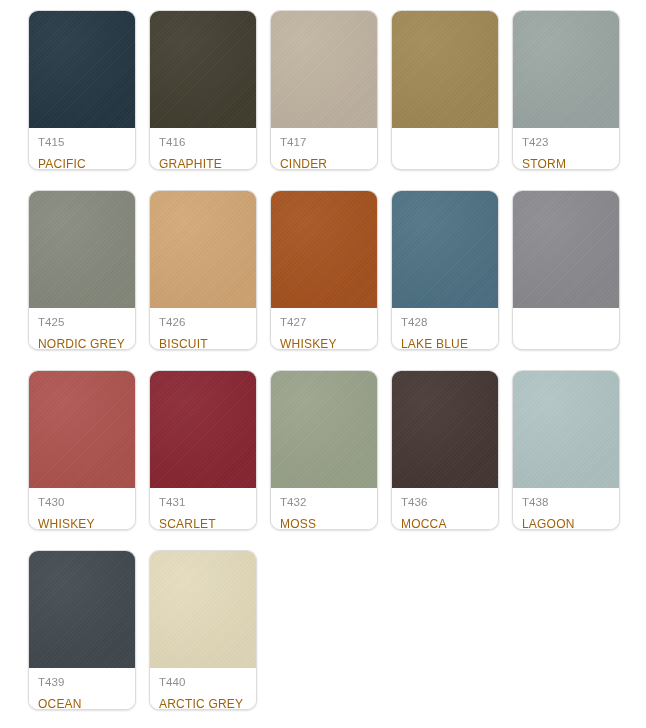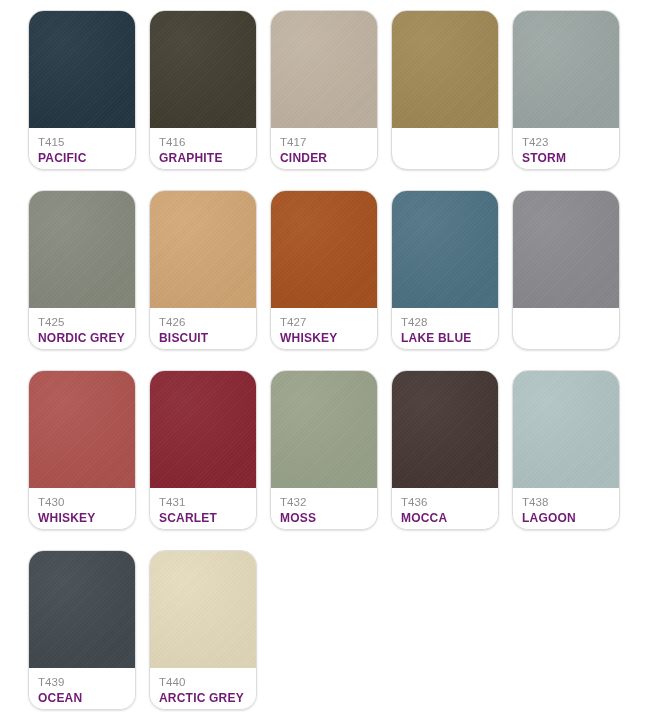--- a/index.html
+++ b/index.html
@@ -22,21 +22,21 @@
     row-gap: 0px;
     padding: 10px 0 0 28px;
     box-sizing: border-box;
   }
 
   .swatch-card {
     width: 108px;
     height: 160px;
     background: #ffffff;
     border: 1px solid #dcdcdc;
-    border-radius: 16px;
+    border-radius: 10px;
     box-shadow: 0 1px 2px rgba(0,0,0,0.13);
     overflow: hidden;
     display: flex;
     flex-direction: column;
     box-sizing: border-box;
   }
 
   .swatch-card.empty {
     border: none;
     box-shadow: none;
@@ -71,24 +71,24 @@
     font-size: 11.5px;
     line-height: 14px;
     color: #8d8d8d;
     letter-spacing: 0.1px;
   }
 
   .swatch-name {
     display: block;
     font-size: 12px;
     line-height: 16px;
-    font-weight: bold;
-    color: #701a75;
+    font-weight: normal;
+    color: #a16207;
     letter-spacing: 0.2px;
-    margin-top: 1px;
+    margin-top: 7px;
     white-space: nowrap;
   }
 </style>
 </head>
 <body>
 
 <div id="swatch-grid">
     <div class="swatch-card">
       <div class="swatch-color" style="background: rgb(37, 56, 68);"></div>
       <div class="swatch-label">

